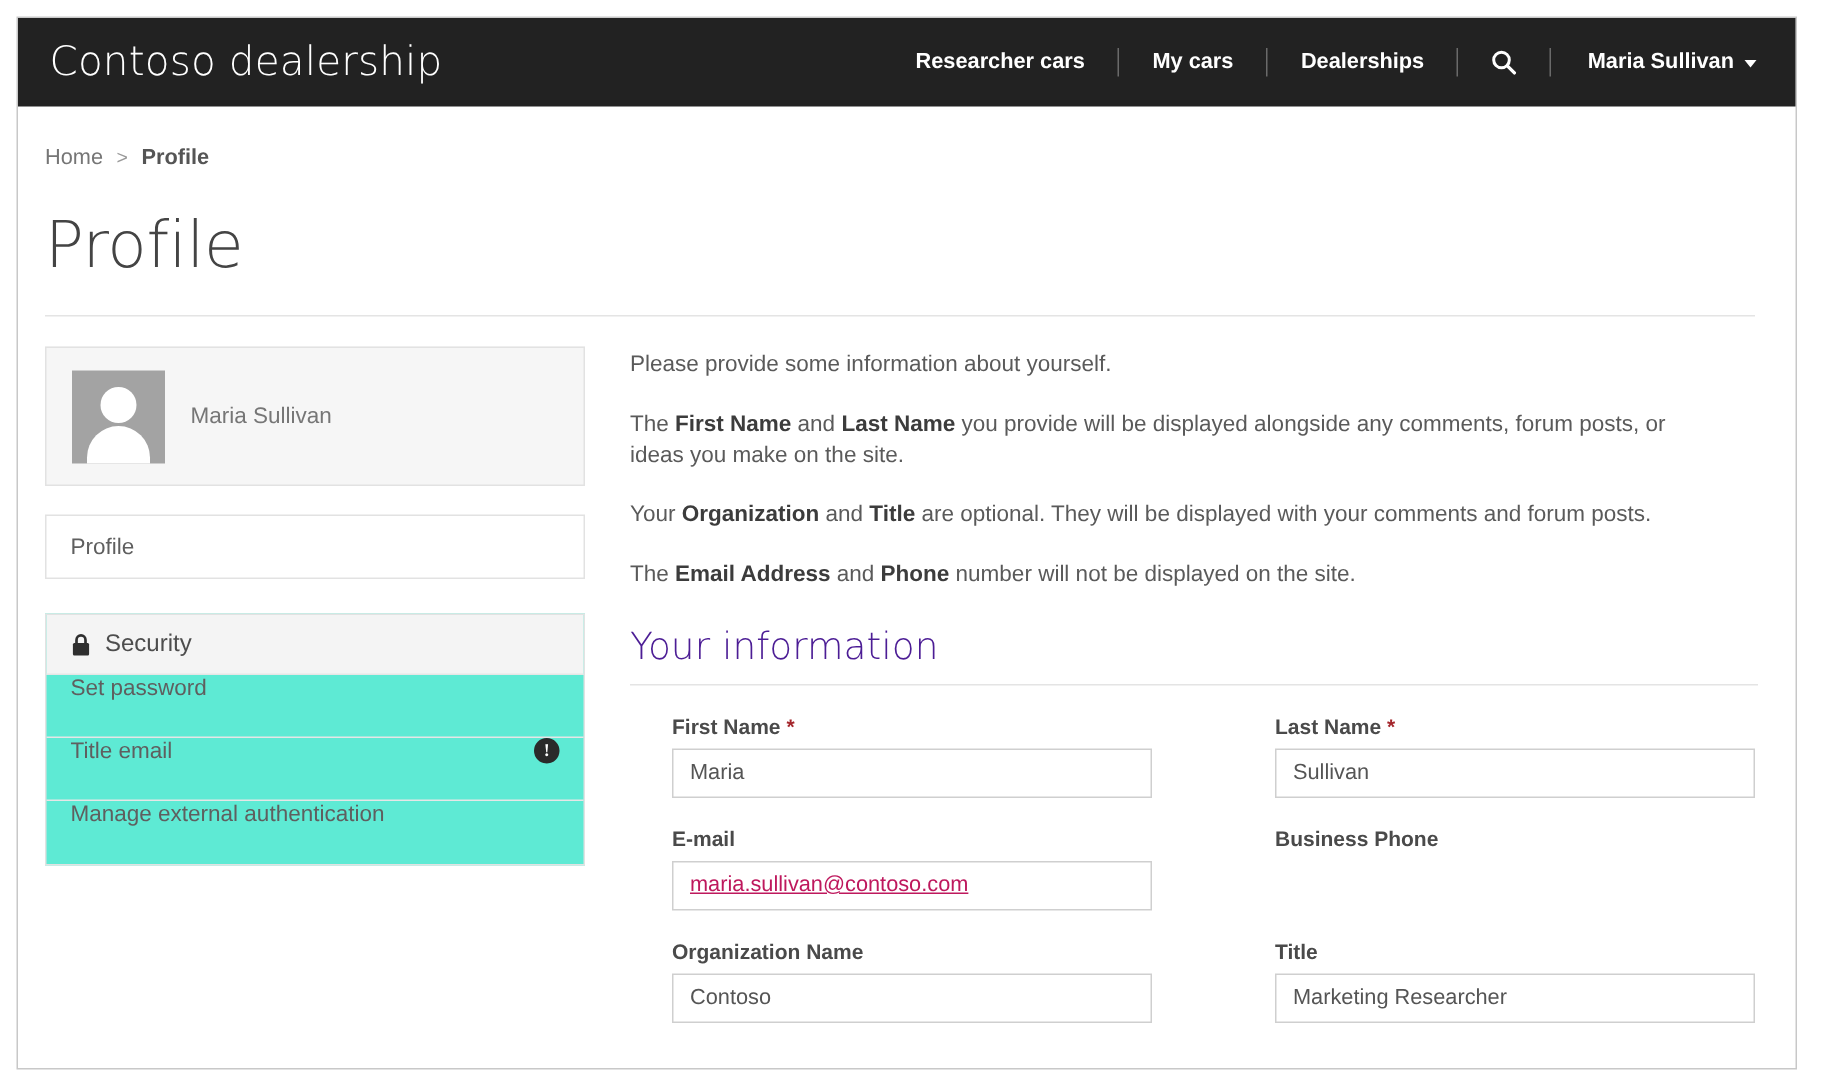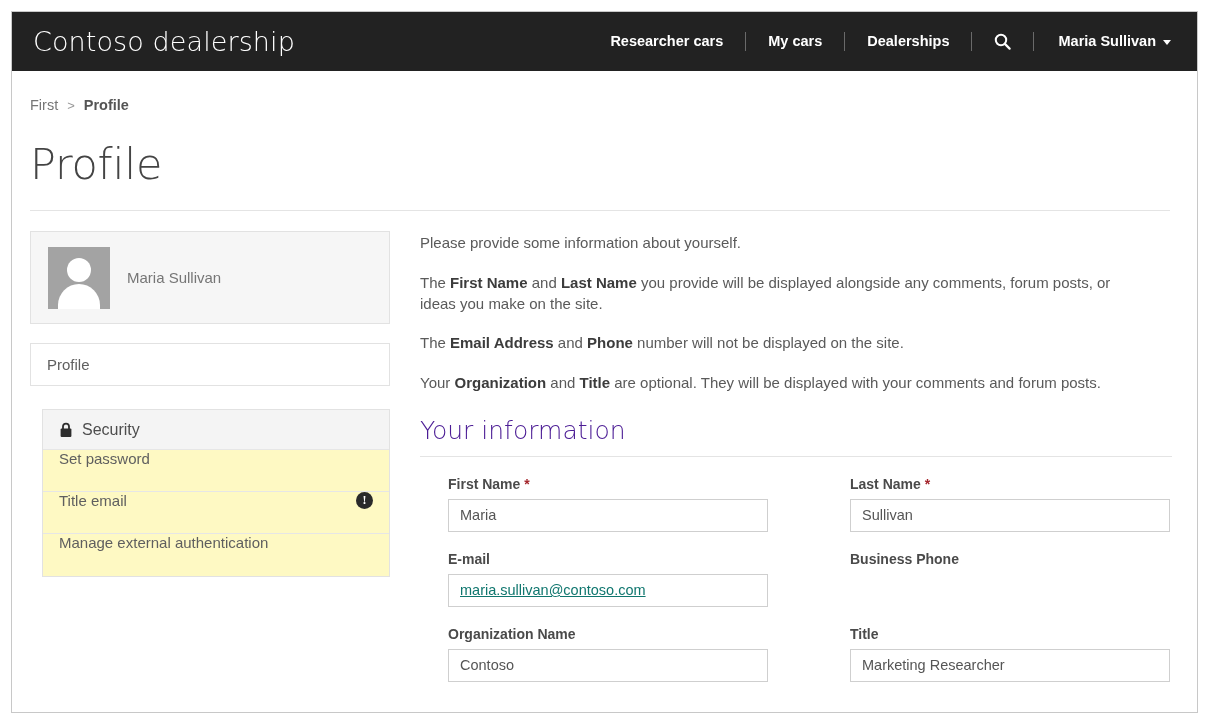--- a/index.html
+++ b/index.html
@@ -188,22 +188,21 @@
     font-size: 15px;
     color: #5f5f5f;
     cursor: pointer;
     border-bottom: 1px solid #e6e6e6;
   }
   .nav-card .item:last-child { border-bottom: none; }
 
   .sec-card {
     border: 1px solid #e2e2e2;
     margin-top: 23px;
-    background: #fef9c3;
-    margin-left: 12px;
+    background: #5eead4;
   }
   .sec-header {
     height: 40px;
     background: #f4f4f4;
     border-bottom: 1px solid #e6e6e6;
     display: flex;
     align-items: center;
     padding-left: 16px;
     font-size: 16px;
     color: #4d4d4d;
@@ -287,21 +286,21 @@
     border: 1px solid #cfcfcf;
     background: #ffffff;
     padding: 0 11px;
     font-size: 14.5px;
     color: #555555;
     font-family: "Liberation Sans", sans-serif;
     outline: none;
   }
   .field input::placeholder { color: #9a9a9a; }
   .field input.linkish {
-    color: #0f766e;
+    color: #be185d;
     text-decoration: underline;
   }
 </style>
 </head>
 <body>
 
 <div class="page-frame">
 
   <div class="navbar">
     <div class="brand">Contoso dealership</div>
@@ -325,21 +324,21 @@
       <div class="nav-user">
         <span>Maria Sullivan</span>
         <span class="caret"></span>
       </div>
     </div>
   </div>
 
   <div class="content">
 
     <div class="breadcrumb">
-      <a class="crumb-link">First</a>
+      <a class="crumb-link">Home</a>
       <span class="crumb-sep">&gt;</span>
       <span class="crumb-current">Profile</span>
     </div>
 
     <h1 class="page-title">Profile</h1>
     <div class="title-rule"></div>
 
     <div class="columns">
 
       <div class="sidebar">
@@ -381,22 +380,22 @@
           </div>
         </div>
 
       </div>
 
       <div class="main">
 
         <div class="intro">
           <p>Please provide some information about yourself.</p>
           <p><span>The </span><b>First Name</b><span> and </span><b>Last Name</b><span> you provide will be displayed alongside any comments, forum posts, or ideas you make on the site.</span></p>
+          <p><span>Your </span><b>Organization</b><span> and </span><b>Title</b><span> are optional. They will be displayed with your comments and forum posts.</span></p>
           <p><span>The </span><b>Email Address</b><span> and </span><b>Phone</b><span> number will not be displayed on the site.</span></p>
-          <p><span>Your </span><b>Organization</b><span> and </span><b>Title</b><span> are optional. They will be displayed with your comments and forum posts.</span></p>
         </div>
 
         <h2 class="section-title">Your information</h2>
         <div class="section-rule"></div>
 
         <div class="form">
 
           <div class="form-row">
             <div class="field">
               <label><span>First Name</span> <span class="req">*</span></label>

